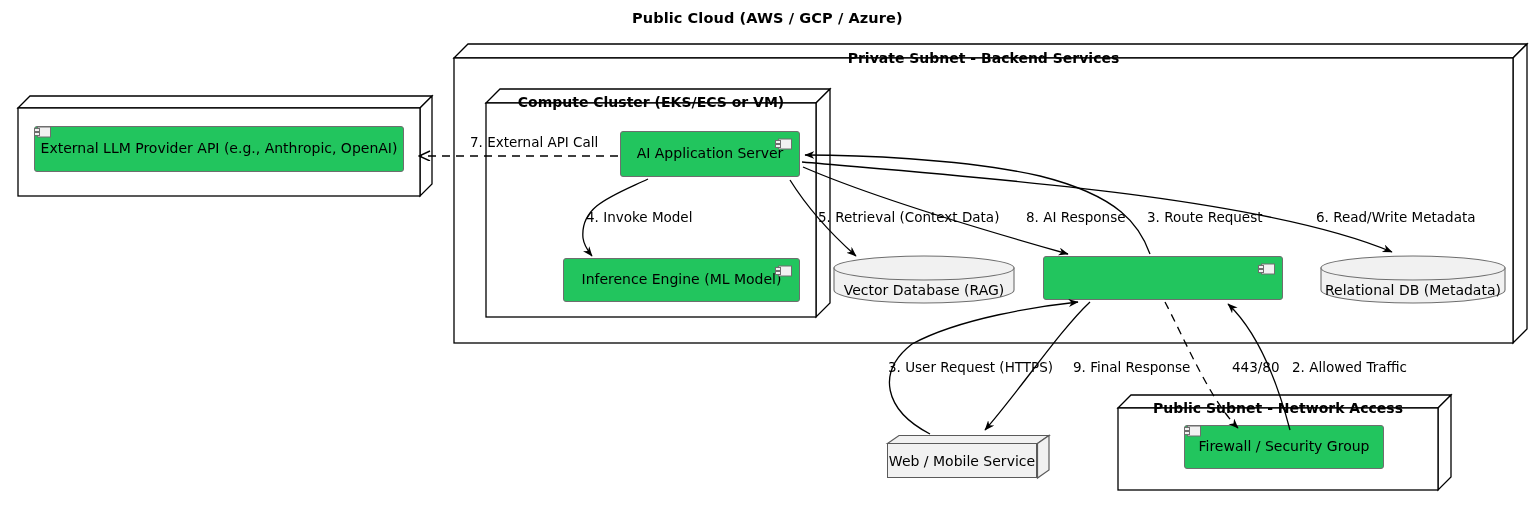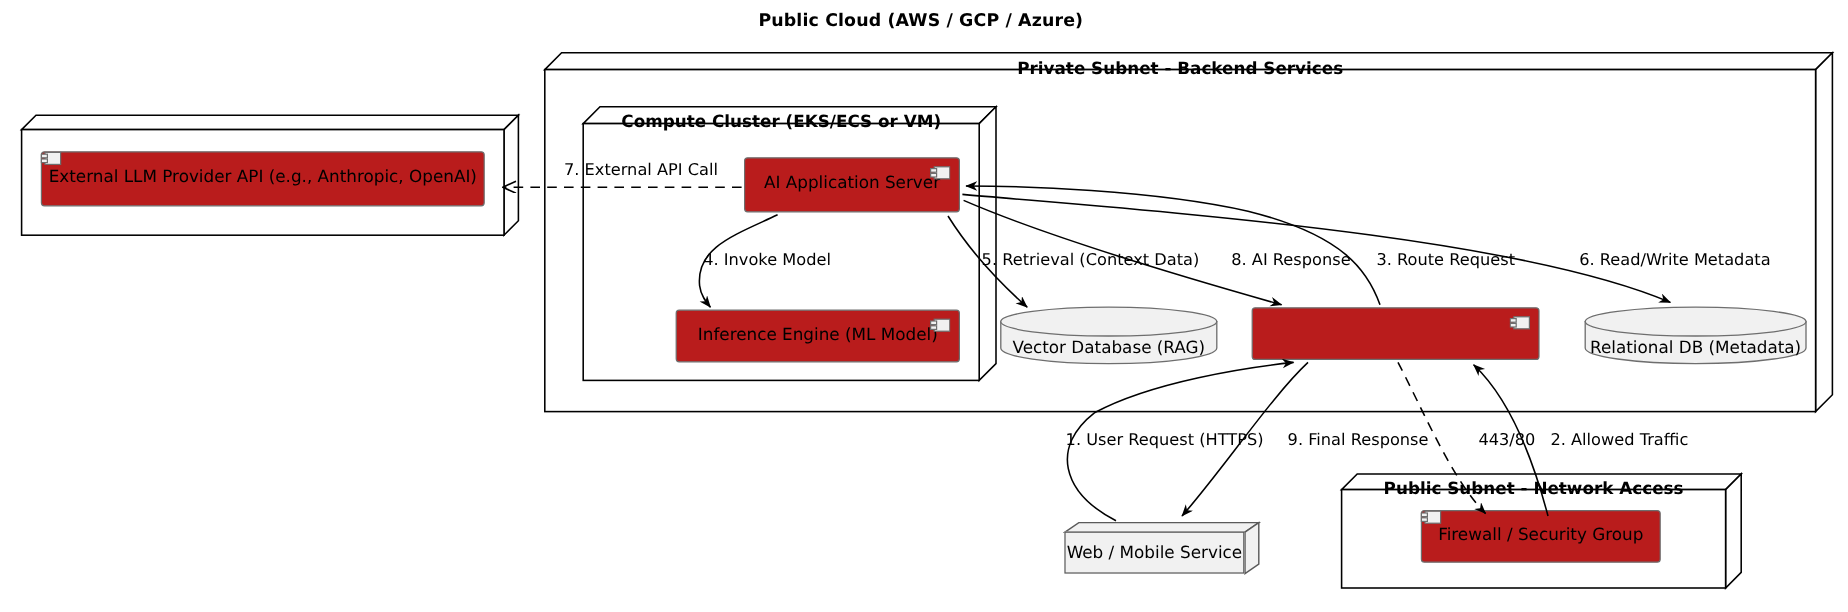--- a/index.html
+++ b/index.html
@@ -35,21 +35,21 @@
     text-align:center;
   }
 
   
   .node3d{position:absolute;}
   .node3d svg{position:absolute;left:-1px;top:-1px;overflow:visible;}
 
   
   .comp{
     position:absolute;
-    background:#b91c1c;
+    background:#22c55e;
     border:1.1px solid #6E6E6E;
     border-radius:3px;
     box-sizing:border-box;
     display:flex;align-items:center;justify-content:center;
   }
   .comp .ctext{
     font-size:14px;color:#000;white-space:nowrap;
     padding-bottom:2px;
   }
   .comp-icon{
@@ -241,21 +241,21 @@
   <div class="lbl edge-lbl" style="left:586px;top:211px;">4. Invoke Model</div>
 
   <div class="lbl edge-lbl" style="left:818px;top:211px;">5. Retrieval (Context Data)</div>
 
   <div class="lbl edge-lbl" style="left:1026px;top:211px;">8. AI Response</div>
 
   <div class="lbl edge-lbl" style="left:1147px;top:211px;">3. Route Request</div>
 
   <div class="lbl edge-lbl" style="left:1316px;top:211px;">6. Read/Write Metadata</div>
 
-  <div class="lbl edge-lbl" style="left:888px;top:361px;">1. User Request (HTTPS)</div>
+  <div class="lbl edge-lbl" style="left:888px;top:361px;">3. User Request (HTTPS)</div>
 
   <div class="lbl edge-lbl" style="left:1073px;top:361px;">9. Final Response</div>
 
   <div class="lbl edge-lbl" style="left:1232px;top:361px;">443/80</div>
 
   <div class="lbl edge-lbl" style="left:1292px;top:361px;">2. Allowed Traffic</div>
 
 </div>
 
 </body></html>

